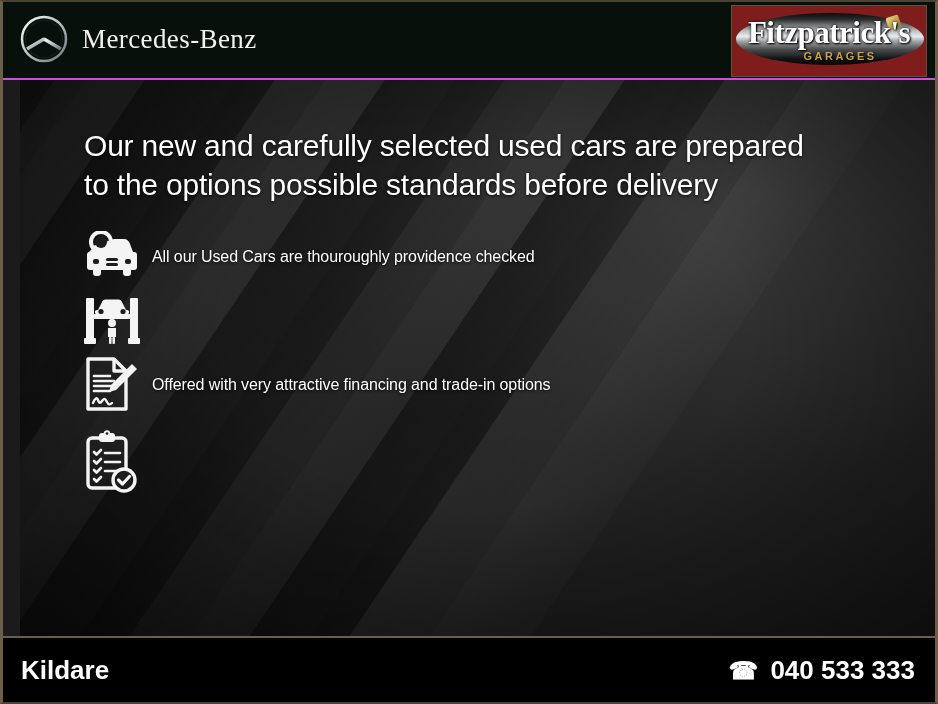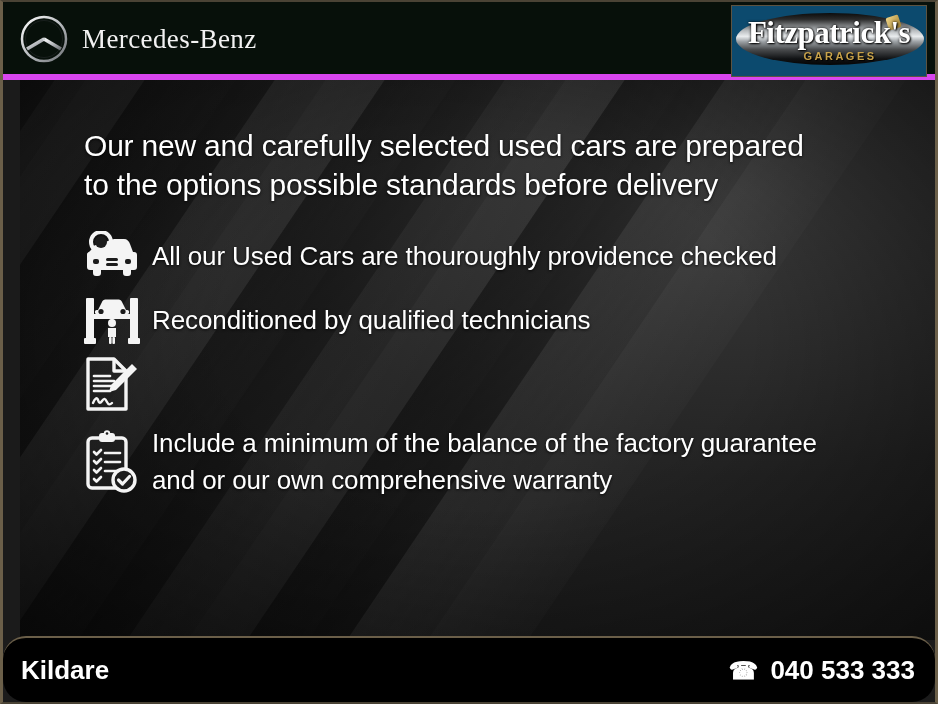--- a/index.html
+++ b/index.html
@@ -26,21 +26,21 @@
   }
 
   
   .header {
     position: absolute;
     left: 0; top: 0;
     width: 100%;
     height: 78px;
     background: #07100a;
     box-sizing: border-box;
-    border-bottom: 6px solid #d946ef;
+    border-bottom: 2px solid #d946ef;
     z-index: 40;
   }
   .mb-brand {
     position: absolute;
     left: 16px; top: 12px;
     display: flex;
     align-items: center;
     gap: 13px;
   }
   .mb-star { width: 50px; height: 50px; display: block; }
@@ -50,21 +50,21 @@
     font-size: 27px;
     letter-spacing: 0.4px;
     white-space: nowrap;
   }
 
   
   .fitz-logo {
     position: absolute;
     right: 8px; top: 3px;
     width: 196px; height: 72px;
-    background: #0c4a6e;
+    background: #7f1d1d;
     border: 1px solid #5d5340;
     box-sizing: border-box;
     overflow: hidden;
   }
   .fitz-oval {
     position: absolute;
     left: 4px; top: 7px;
     width: 188px; height: 52px;
     border-radius: 50%;
     background: linear-gradient(to bottom,
@@ -168,39 +168,39 @@
     height: 56px;
     display: flex;
     align-items: center;
     justify-content: flex-start;
     padding-left: 4px;
     box-sizing: border-box;
   }
   .bullet .ico svg { display: block; }
   .bullet .txt {
     color: #ffffff;
-    font-size: 26px;
+    font-size: 16px;
     line-height: 37px;
     letter-spacing: -0.1px;
     text-shadow: 0 1px 3px rgba(0,0,0,0.85);
+    text-align: center;
   }
   .bullet.tall { min-height: 84px; }
   .bullet.tall .ico { height: 84px; }
 
   
   .footer {
     position: absolute;
     left: 0; bottom: 0;
     width: 100%;
     height: 66px;
     background: #000000;
     border-top: 2px solid #6b5f49;
     box-sizing: border-box;
     z-index: 40;
-    border-radius: 23px;
   }
   .footer-town {
     position: absolute;
     left: 18px; top: 50%;
     transform: translateY(-50%);
     color: #ffffff;
     font-size: 26px;
     font-weight: 700;
   }
   .footer-phone {
@@ -306,41 +306,41 @@
               <rect x="11" y="16" width="34" height="4" rx="1.6"></rect>
               <circle cx="17" cy="17.5" r="2.6" fill="#1c1c1c"></circle>
               <circle cx="39" cy="17.5" r="2.6" fill="#1c1c1c"></circle>
               <circle cx="28" cy="29" r="4"></circle>
               <path d="M24 34h8v9h-8z"></path>
               <rect x="25" y="43" width="2.6" height="7" rx="1"></rect>
               <rect x="28.4" y="43" width="2.6" height="7" rx="1"></rect>
               <rect x="26.5" y="23.5" width="3" height="8" rx="1.4"></rect>
             </svg>
           </span>
-          <span class="txt">
-            <span>Reconditioned by qualified technicians</span>
-          </span>
         </div>
 
 
         <div class="bullet">
           <span class="ico">
             <svg width="54" height="56" viewBox="0 0 54 56" aria-hidden="true">
               <path d="M4 3h26l12 12v38H4z" fill="none" stroke="#f4f4f4" stroke-width="3.4" stroke-linejoin="round"></path>
               <path d="M30 3v12h12" fill="none" stroke="#f4f4f4" stroke-width="3.4" stroke-linejoin="round"></path>
               <g stroke="#f4f4f4" stroke-width="2.6" stroke-linecap="round">
                 <line x1="10" y1="20" x2="26" y2="20"></line>
                 <line x1="10" y1="25" x2="30" y2="25"></line>
                 <line x1="10" y1="30" x2="30" y2="30"></line>
                 <line x1="10" y1="35" x2="26" y2="35"></line>
               </g>
               <path d="M9 47c2-5 4-6 5-3s2 4 4 1 3-3 5 1c1.5 3 3 3 5 1" fill="none" stroke="#f4f4f4" stroke-width="2.4" stroke-linecap="round"></path>
               <path d="M48 8l5 5-21 21-7 2 2-7z" fill="#f4f4f4"></path>
               <path d="M27 36l-2 7 7-2" fill="#1c1c1c" opacity="0"></path>
             </svg>
+          </span>
+          <span class="txt">
+            <span>Offered with very attractive financing and trade-in options</span>
           </span>
         </div>
 
         <div class="bullet tall">
           <span class="ico">
             <svg width="56" height="64" viewBox="0 0 56 64" aria-hidden="true">
               <rect x="4" y="8" width="38" height="50" rx="4" fill="none" stroke="#f4f4f4" stroke-width="3.4"></rect>
               <rect x="15" y="3" width="16" height="9" rx="3" fill="#f4f4f4"></rect>
               <circle cx="23" cy="3.5" r="3.2" fill="#f4f4f4"></circle>
               <circle cx="23" cy="3.5" r="1.3" fill="#1c1c1c"></circle>
@@ -352,24 +352,20 @@
               </g>
               <g stroke="#f4f4f4" stroke-width="2.6" stroke-linecap="round">
                 <line x1="21" y1="23" x2="36" y2="23"></line>
                 <line x1="21" y1="32" x2="36" y2="32"></line>
                 <line x1="21" y1="41" x2="36" y2="41"></line>
               </g>
               <circle cx="40" cy="50" r="11" fill="#1c1c1c" stroke="#f4f4f4" stroke-width="3.4"></circle>
               <path d="M34.5 50l4 4 7-7.5" fill="none" stroke="#f4f4f4" stroke-width="3.2" stroke-linecap="round" stroke-linejoin="round"></path>
             </svg>
           </span>
-          <span class="txt">
-            <span style="display:block">Include a minimum of the balance of the factory guarantee</span>
-            <span style="display:block">and or our own comprehensive warranty</span>
-          </span>
         </div>
 
       </div>
     </div>
   </div>
 
   <div class="footer">
     <span class="footer-town">Kildare</span>
     <span class="footer-phone">
       <span class="phone-glyph">☎</span>

